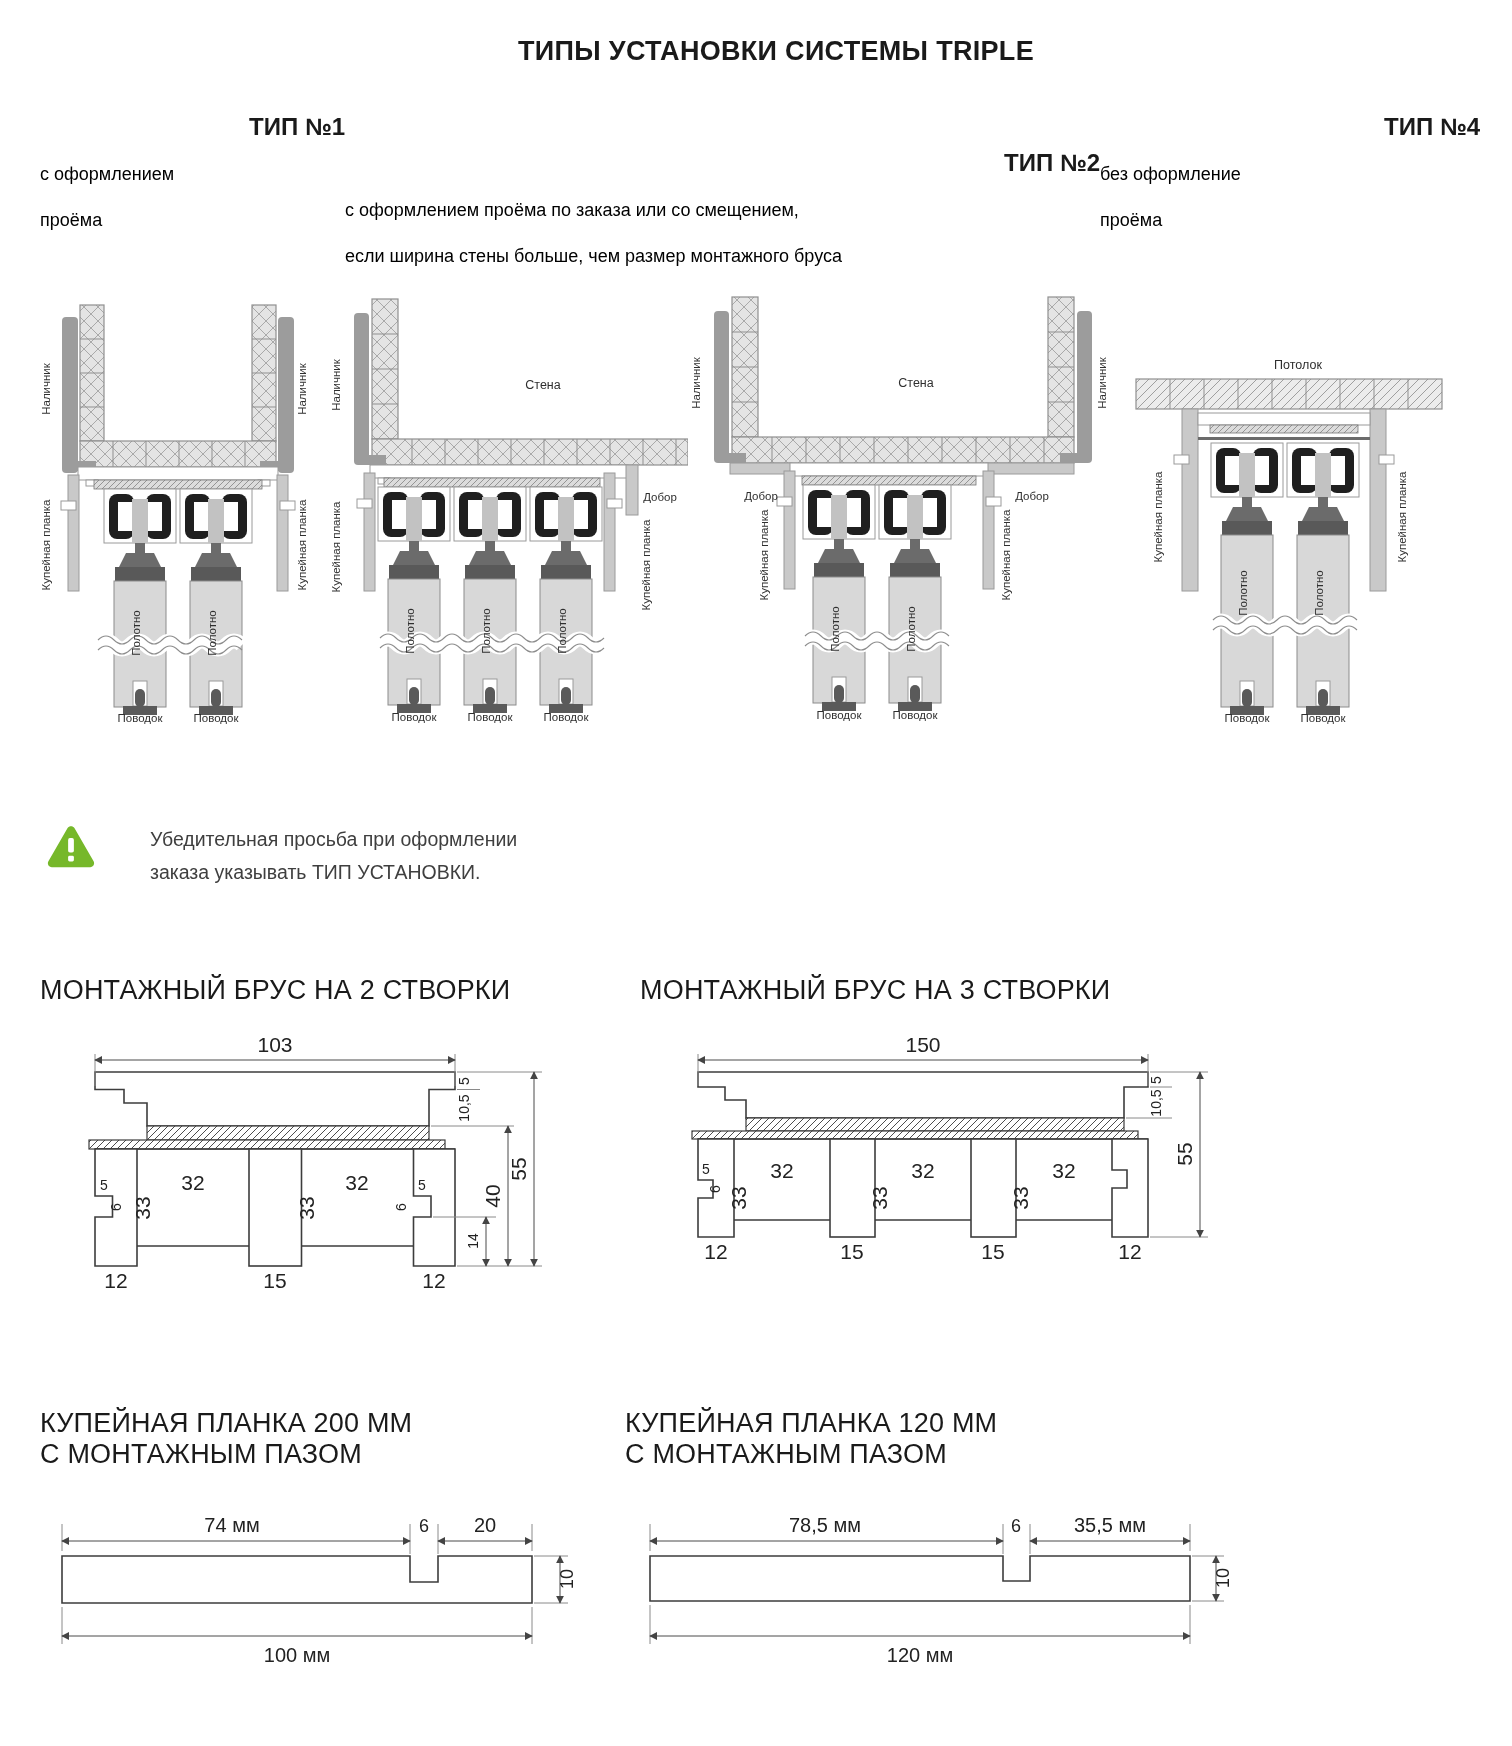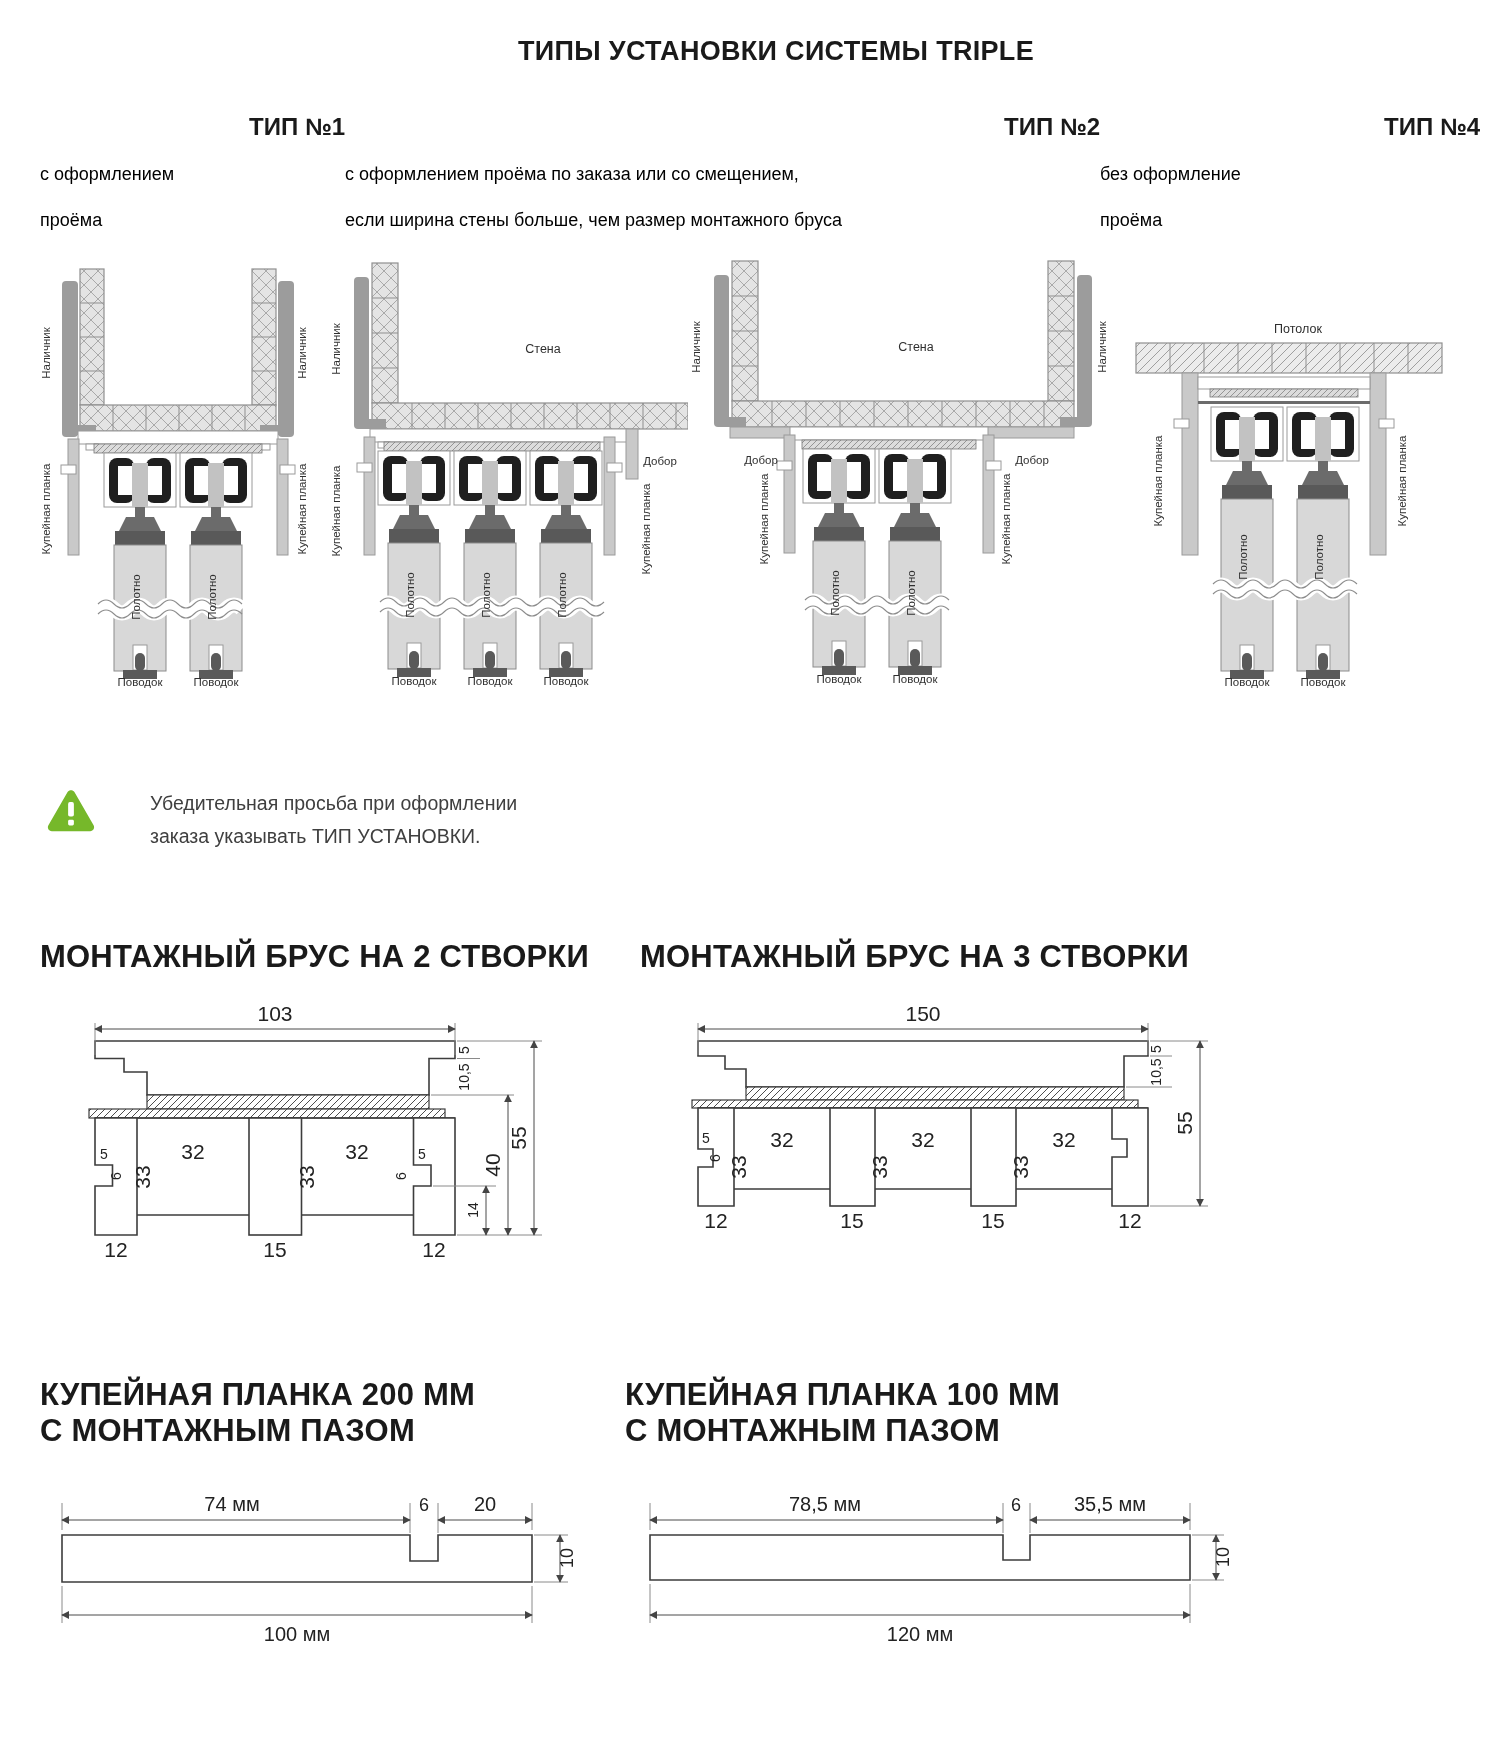--- a/index.html
+++ b/index.html
@@ -1,21 +1,21 @@
 <!DOCTYPE html>
 <html><head>
 <meta charset="utf-8">
 <style>
   html,body{margin:0;padding:0;background:#fff;}
   body{width:1512px;min-height:1746px;font-family:"Liberation Sans",sans-serif;color:#1a1a1a;overflow:hidden;}
   .page{padding:36px 0 0 0;}
   h1{font-size:27px;font-weight:700;margin:0 0 16px 40px;letter-spacing:.3px;text-align:center;}
   .types-head{display:flex;margin:46px 0 0 40px;}
   .tcol1{width:305px;}
-  .tcol2{width:755px;}
+  .tcol2{width:755px;margin-top:36px;}
   .tcol3{width:380px;}
   .tname{font-size:24px;font-weight:700;margin-bottom:10px;text-align:right;}
   .tdesc{font-size:18px;color:#000000;line-height:46px;font-weight:400;}
   .diagrams{display:flex;margin:14px 0 0 28px;align-items:flex-start;}
   .diagrams svg{display:block;}
   .wall{fill:url(#wallhatch);stroke:#8f8f8f;stroke-width:1.2;}
   .joints{stroke:#8f8f8f;stroke-width:1;fill:none;}
   .frame{fill:#9c9c9c;stroke:none;}
   .board{fill:#c9c9c9;stroke:#9a9a9a;stroke-width:1;}
   .clip{fill:#fff;stroke:#9a9a9a;stroke-width:1;}
@@ -24,21 +24,21 @@
   .panel{fill:#d8d8d8;stroke:#8c8c8c;stroke-width:1;}
   .dlab{font-size:11.5px;fill:#2f2f2f;}
   .dlab2{font-size:12.5px;fill:#2f2f2f;}
   .wavew{fill:none;stroke:#fff;stroke-width:15;}
   .wavel{fill:none;stroke:#8c8c8c;stroke-width:1.1;}
   .warning{display:flex;margin:96px 0 0 44px;align-items:flex-start;gap:18px;}
   .warn-text{font-size:19.5px;color:#3f3f3f;line-height:33px;margin-left:34px;margin-top:2px;}
   .beams-row{display:flex;margin:86px 0 0 40px;}
   .beam-col1{width:600px;}
   .beam-col2{width:860px;}
-  h2{font-size:31px;font-weight:700;margin:0 16px 24px 0;letter-spacing:.2px;}
+  h2{font-size:27px;font-weight:400;margin:0 16px 24px 0;letter-spacing:.2px;}
   .planka-row{display:flex;margin:96px 0 0 40px;}
   .pl-col1{width:585px;}
   .pl-col2{width:860px;}
   h2.two-line span{display:block;}
   .profile{fill:#fff;stroke:#3d3d3d;stroke-width:1.6;stroke-linejoin:miter;}
   .bstrip{fill:url(#beamhatch);stroke:#3d3d3d;stroke-width:1.2;}
   .pline{stroke:#3d3d3d;stroke-width:1.6;fill:none;}
   .dimline{stroke:#4a4a4a;stroke-width:1;fill:none;}
   .extline{stroke:#8a8a8a;stroke-width:1;fill:none;}
   .dim{font-size:21px;fill:#222;}
@@ -409,21 +409,21 @@
           <text class="dim-p6" x="533" y="85" text-anchor="middle" transform="rotate(-90 533 85)">10</text>
           <path class="extline" d="M22,113 L22,150 M492,113 L492,150"></path>
           <line class="dimline" x1="22" y1="142" x2="492" y2="142" marker-start="url(#arr)" marker-end="url(#arr)"></line>
           <text class="dim-p" x="257" y="168" text-anchor="middle">100 мм</text>
         </g>
       </svg>
     </section>
 
     <section class="pl-col2">
       <h2 class="two-line">
-        <span>КУПЕЙНАЯ ПЛАНКА 100 ММ</span>
+        <span>КУПЕЙНАЯ ПЛАНКА 120 ММ</span>
         <span>С МОНТАЖНЫМ ПАЗОМ</span>
       </h2>
       <svg width="615" height="180" viewBox="0 0 615 180">
         <g>
           <path class="profile" d="M25,62 L378,62 L378,87 L405,87 L405,62 L565,62 L565,107 L25,107 Z"></path>
         </g>
         <g>
           <path class="extline" d="M25,30 L25,57 M378,30 L378,60 M405,30 L405,60 M565,30 L565,57"></path>
           <line class="dimline" x1="25" y1="47" x2="378" y2="47" marker-start="url(#arr)" marker-end="url(#arr)"></line>
           <line class="dimline" x1="405" y1="47" x2="565" y2="47" marker-start="url(#arr)" marker-end="url(#arr)"></line>

